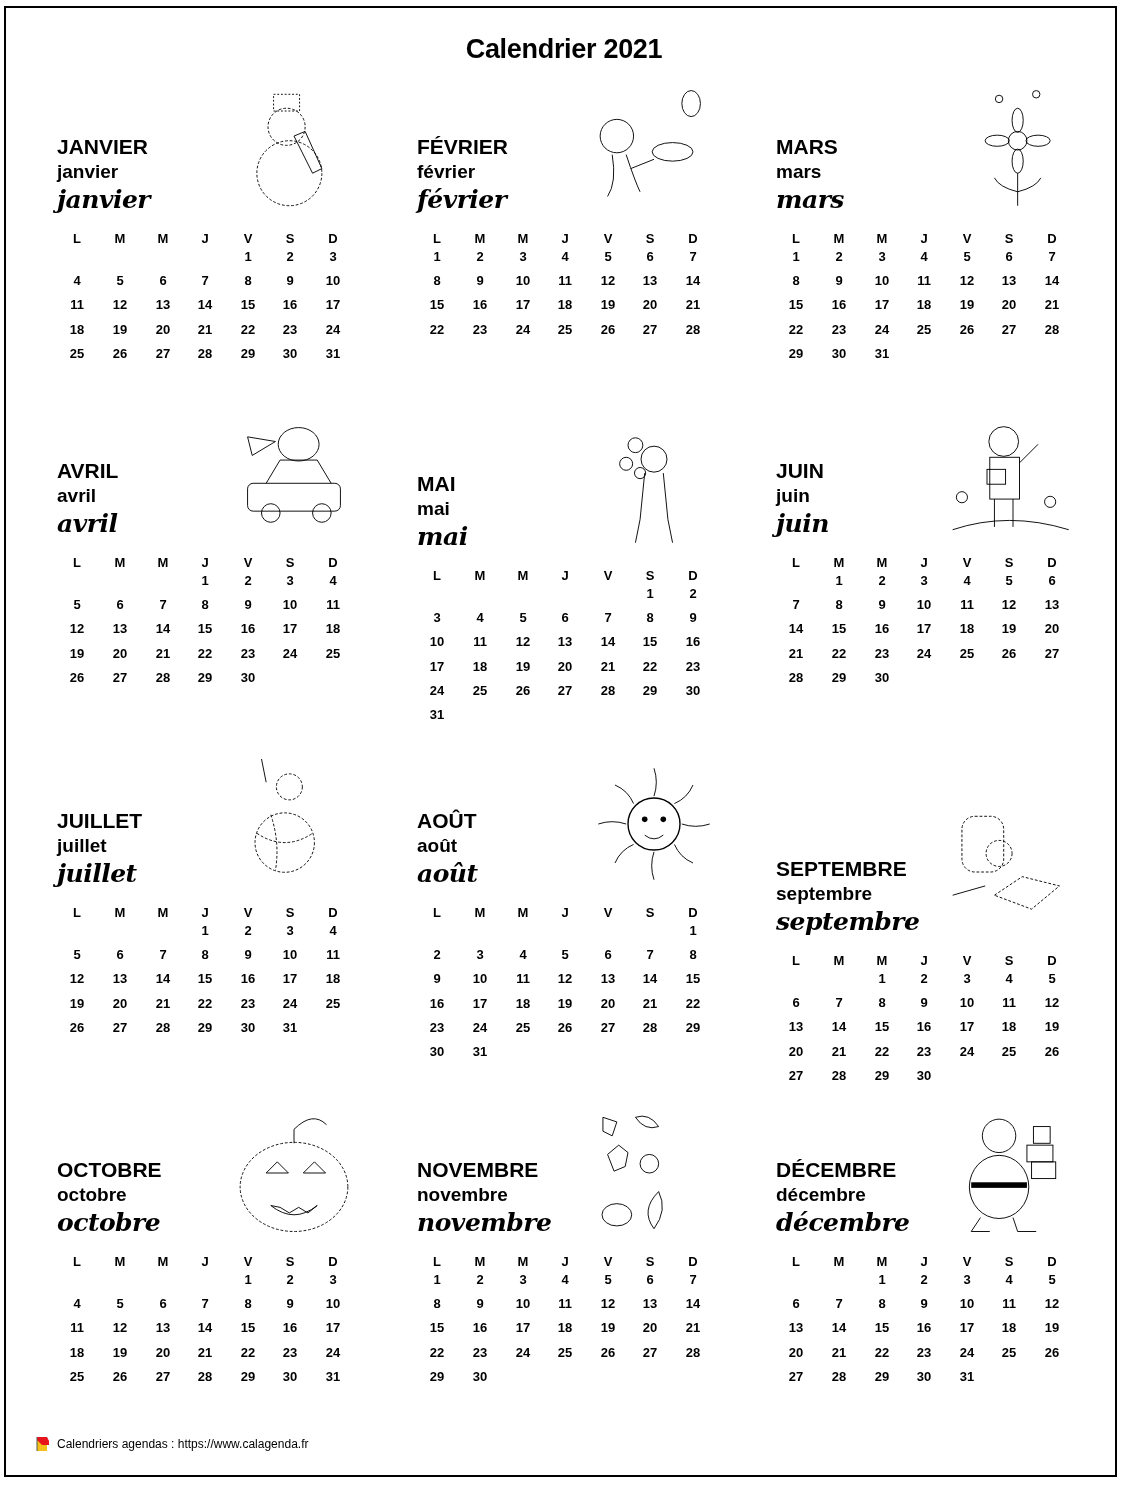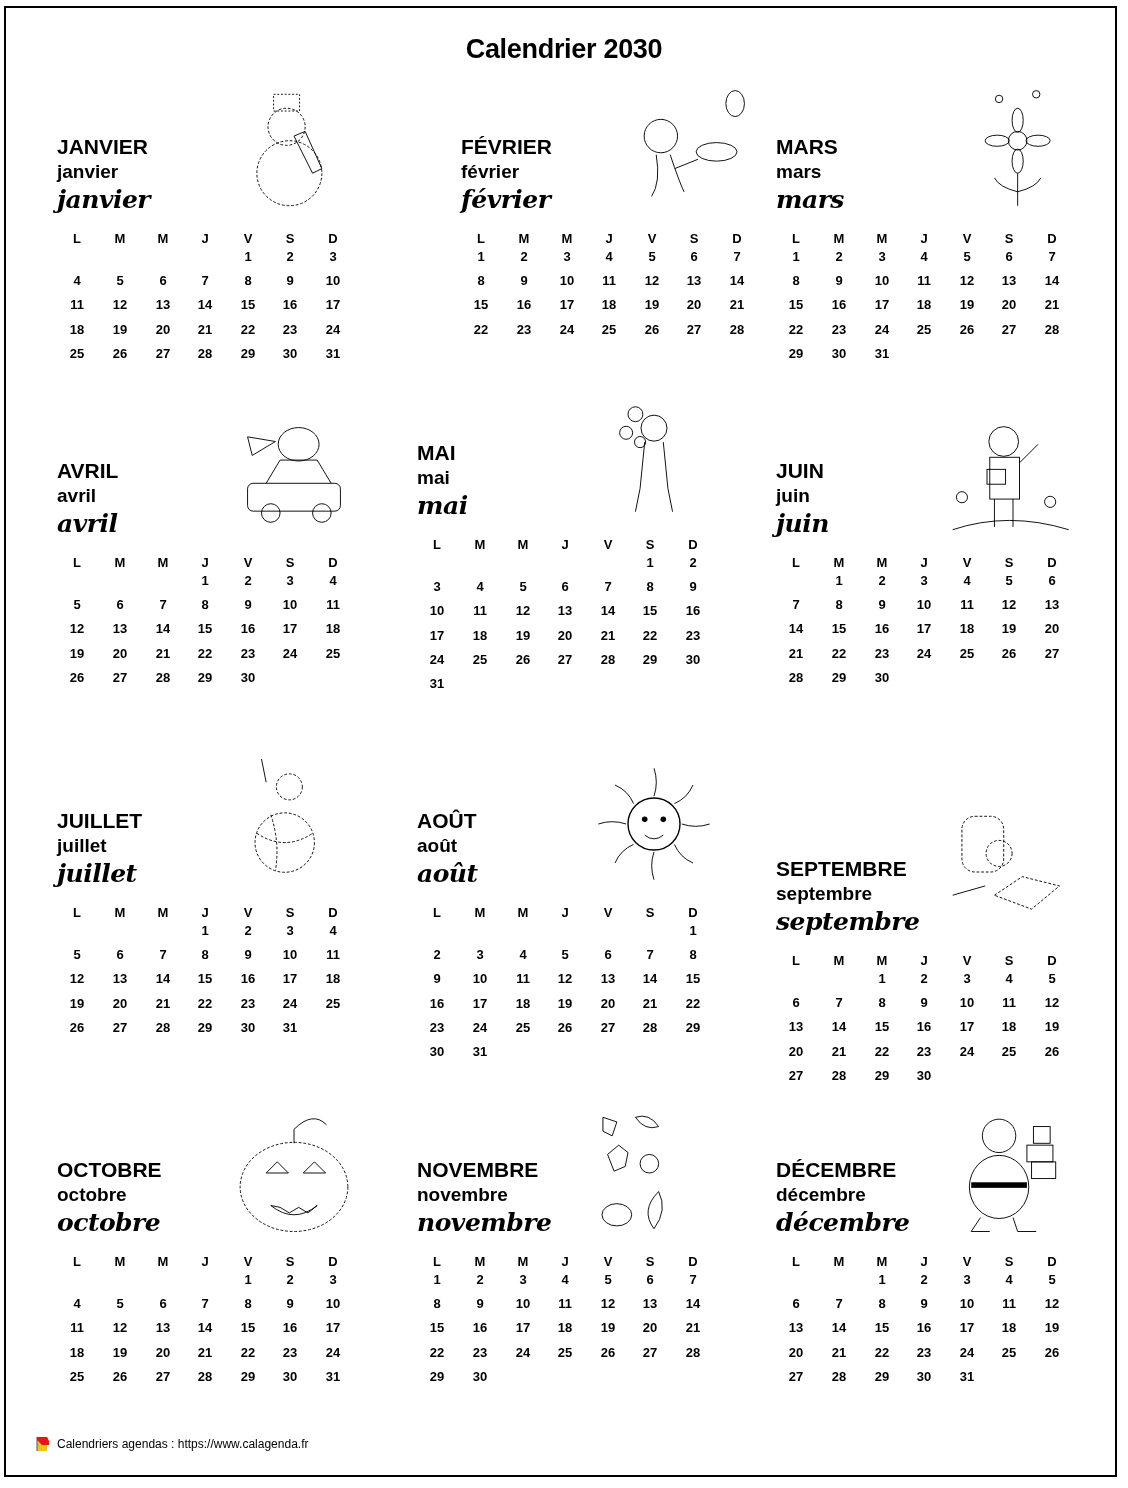--- a/index.html
+++ b/index.html
@@ -13,21 +13,21 @@
   .illus { position:absolute; left:172px; top:-55px; width:130px; height:140px; }
   .grid { position:absolute; left:0; top:88px; width:300px; }
   .dh, .dc { position:absolute; width:30px; text-align:center; font-weight:bold; font-size:13px; line-height:16px; }
   .footer { position:absolute; left:36px; top:1436px; font-size:12px; display:flex; align-items:center; gap:7px; }
   .logo { width:14px; height:16px; position:relative; }
 </style>
 </head>
 <body>
 
 <div class="frame"></div>
-<div class="title">Calendrier 2030</div>
+<div class="title">Calendrier 2021</div>
 
 <div id="months">
     <div class="month" style="left: 57px; top: 135px;">
       <div class="m-upper">JANVIER</div>
       <div class="m-lower">janvier</div>
       <div class="m-script">janvier</div>
       <div class="illus"><svg width="130" height="140" viewBox="0 0 140 140">
           <circle cx="65" cy="95" r="35" fill="none" stroke="#000" stroke-dasharray="3,2"></circle>
           <circle cx="62" cy="45" r="20" fill="none" stroke="#000" stroke-dasharray="3,2"></circle>
           <rect x="48" y="10" width="28" height="18" fill="none" stroke="#000" stroke-dasharray="2,2"></rect>
@@ -67,21 +67,21 @@
         <div class="dc" style="left: 261px; top: 98.6px;">24</div>
         <div class="dc" style="left: 5px; top: 122.9px;">25</div>
         <div class="dc" style="left: 48px; top: 122.9px;">26</div>
         <div class="dc" style="left: 91px; top: 122.9px;">27</div>
         <div class="dc" style="left: 133px; top: 122.9px;">28</div>
         <div class="dc" style="left: 176px; top: 122.9px;">29</div>
         <div class="dc" style="left: 218px; top: 122.9px;">30</div>
         <div class="dc" style="left: 261px; top: 122.9px;">31</div>
       </div>
     </div>
-    <div class="month" style="left: 417px; top: 135px; margin-left: 44px;">
+    <div class="month" style="left: 417px; top: 135px;">
       <div class="m-upper">FÉVRIER</div>
       <div class="m-lower">février</div>
       <div class="m-script">février</div>
       <div class="illus"><svg width="130" height="140" viewBox="0 0 140 140">
           <circle cx="30" cy="55" r="18" fill="none" stroke="#000"></circle>
           <path d="M25 75 q5 30 -5 45 M40 75 q10 30 15 40" fill="none" stroke="#000"></path>
           <line x1="45" y1="90" x2="70" y2="80" stroke="#000"></line>
           <ellipse cx="90" cy="72" rx="22" ry="10" fill="none" stroke="#000"></ellipse>
           <ellipse cx="110" cy="20" rx="10" ry="14" fill="none" stroke="#000"></ellipse>
         </svg></div>
@@ -225,21 +225,21 @@
         <div class="dc" style="left: 176px; top: 98.6px;">23</div>
         <div class="dc" style="left: 218px; top: 98.6px;">24</div>
         <div class="dc" style="left: 261px; top: 98.6px;">25</div>
         <div class="dc" style="left: 5px; top: 122.9px;">26</div>
         <div class="dc" style="left: 48px; top: 122.9px;">27</div>
         <div class="dc" style="left: 91px; top: 122.9px;">28</div>
         <div class="dc" style="left: 133px; top: 122.9px;">29</div>
         <div class="dc" style="left: 176px; top: 122.9px;">30</div>
       </div>
     </div>
-    <div class="month" style="left: 417px; top: 441px;">
+    <div class="month" style="left: 417px; top: 472px;">
       <div class="m-upper">MAI</div>
       <div class="m-lower">mai</div>
       <div class="m-script">mai</div>
       <div class="illus"><svg width="130" height="140" viewBox="0 0 140 140">
           <circle cx="70" cy="40" r="14" fill="none" stroke="#000"></circle>
           <path d="M60 55 l-5 50 M80 55 l5 50 M55 105 l-5 25 M85 105 l5 25" fill="none" stroke="#000"></path>
           <g fill="none" stroke="#000">
             <circle cx="50" cy="25" r="8"></circle>
             <circle cx="40" cy="45" r="7"></circle>
             <circle cx="55" cy="55" r="6"></circle>

